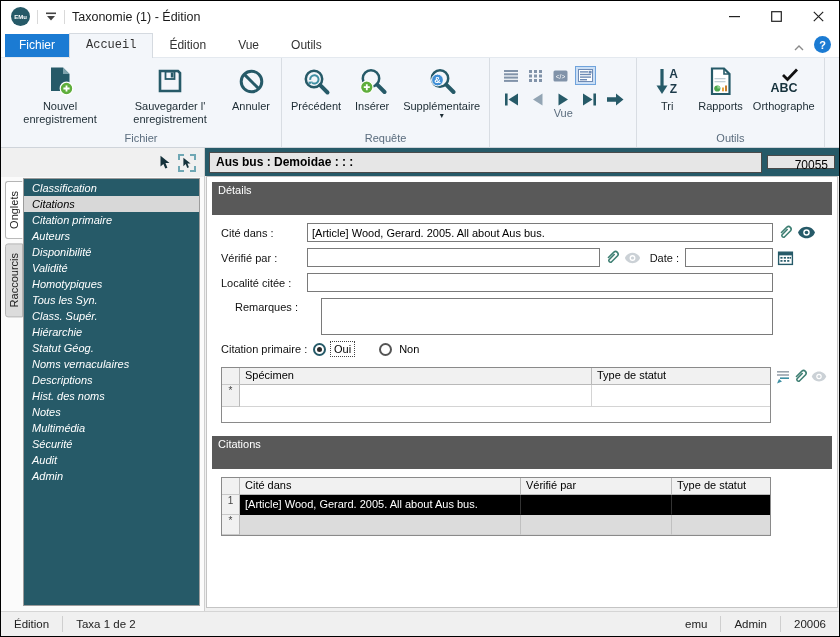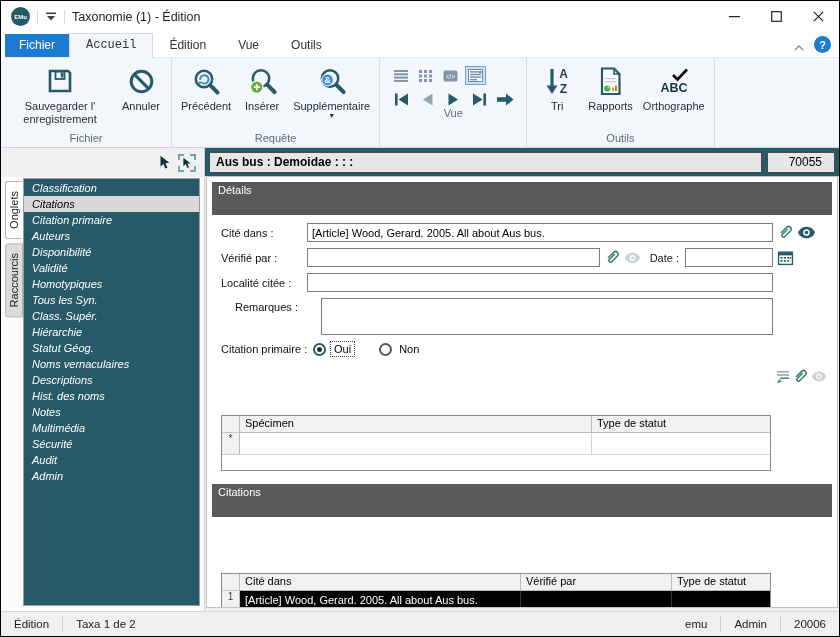--- a/index.html
+++ b/index.html
@@ -53,41 +53,41 @@
   .vtabs{width:22px;display:flex;flex-direction:column;padding-top:3px;align-items:flex-end;}
   .vtab{writing-mode:vertical-rl;transform:rotate(180deg);font-size:11px;color:#222;padding:9px 2px;border:1px solid #b5b5b5;background:#dcdcdc;border-radius:0 3px 3px 0;margin-bottom:4px;}
   .vtab.active{background:#fff;border-left-color:#fff;}
   .tablist{flex:1;background:var(--teal);border:1px solid #9c9c9c;overflow:hidden;padding-top:1px;font-style:italic;}
   .tab-item{height:16px;line-height:16px;font-size:11px;color:#fff;padding-left:8px;white-space:nowrap;}
   .tab-item.selected{background:#D8D8D8;color:#000;}
 
   .main{flex:1;display:flex;flex-direction:column;min-width:0;}
   .rec-header{height:28px;background:var(--teal);display:flex;align-items:center;gap:5px;padding:3px 4px;flex:none;}
   .rec-summary{flex:1;background:#E6E6E6;border:1px solid #4a4a4a;font-size:12px;font-weight:bold;color:#000;padding:2px 6px;height:21px;}
-  .rec-irn{width:68px;background:#E6E6E6;border:1px solid #4a4a4a;font-size:12px;color:#000;padding:2px 12px;height:21px;text-align:right;}
+  .rec-irn{width:68px;background:#E6E6E6;border:1px solid #4a4a4a;font-size:12px;color:#000;padding:2px 6px;height:14px;text-align:right;}
   .panel{flex:1;background:#fff;border:1px solid #c4c4c4;margin:0 1px 3px 1px;padding:4px;overflow:hidden;}
   .section-bar{height:33px;background:var(--section);color:#fff;font-size:11px;padding:2px 6px;margin:1px 1px 8px;}
   .frow{display:flex;align-items:center;margin:0 10px 6px;}
   .frow.top{align-items:flex-start;margin-left:24px;}
   .flabel{width:86px;font-size:11px;color:#111;flex:none;}
   .field{height:19px;border:1px solid #7a7a7a;background:#fff;font-size:11px;font-family:"Liberation Sans",sans-serif;padding:1px 4px;color:#000;outline:none;}
   .grow{flex:1;min-width:0;}
   textarea.field{height:37px;resize:none;flex:1;}
   .tail{width:50px;flex:none;display:flex;align-items:center;gap:3px;padding-left:4px;}
   .inline-icons{display:flex;align-items:center;gap:3px;padding:0 4px;flex:none;}
   .date-label{flex:1;text-align:right;font-size:11px;color:#111;padding-right:6px;min-width:40px;}
   .date-field{width:88px;flex:none;}
   .radio-row{margin-top:2px;margin-bottom:9px;}
   .radio{width:13px;height:13px;border-radius:50%;border:2px solid #555;background:#fff;display:inline-block;position:relative;flex:none;}
   .radio.checked{border-color:var(--teal);}
   .radio.checked::after{content:"";position:absolute;inset:2px;border-radius:50%;background:#2b2b2b;}
   .rlbl{font-size:11px;margin:0 26px 0 4px;padding:1px 3px;}
   .rlbl.focus{border:1px dotted #444;margin-right:24px;}
   .gridrow{display:flex;margin:10px 10px 0;align-items:flex-start;}
-  .grid{flex:1;border:1px solid #8a8a8a;background:#fff;margin-top:48px;}
+  .grid{flex:1;border:1px solid #8a8a8a;background:#fff;}
   .grid-tail{width:52px;flex:none;display:flex;align-items:center;gap:2px;padding-left:4px;padding-top:1px;}
   .g-row{display:grid;}
   .spec-cols{grid-template-columns:18px 1fr 178px;}
   .cit-cols{grid-template-columns:18px 1fr 151px 98px;}
   .g-h{background:#F1F1F1;border-right:1px solid #b9b9b9;border-bottom:1px solid #b9b9b9;font-size:11px;padding:1px 5px;height:17px;color:#000;}
   .g-sel{background:#F1F1F1;border-right:1px solid #b9b9b9;border-bottom:1px solid #c8c8c8;text-align:center;font-size:10px;color:#444;}
   .g-c{background:#fff;border-right:1px solid #d4d4d4;border-bottom:1px solid #d4d4d4;font-size:11px;padding:2px 5px;height:22px;}
   .cit-row .g-c{height:20px;padding:3px 5px;}
   .cit-row.sel .g-c{background:#000;color:#fff;border-right-color:#333;border-bottom-color:#000;white-space:nowrap;overflow:hidden;}
   .cit-row.newrow .g-c{background:#DCDCDC;border-right-color:#c0c0c0;}
@@ -150,20 +150,31 @@
           <path d="M1 5 L5 1 L9 5" stroke="#8a8a8a" stroke-width="1.4" fill="none"></path>
         </svg>
     </div>
     <div class="help-btn">?</div>
   </div>
 
   <div class="ribbon">
 
     <div class="group">
       <div class="group-buttons">
+        <div class="rbtn">
+          <span class="ricon">
+            <svg width="27" height="30" viewBox="0 0 27 30">
+              <path d="M4 1.5 h12 l6.5 6.5 v17 h-18.5 z" fill="#265A68"></path>
+              <path d="M16 1.5 l6.5 6.5 h-6.5 z" fill="#7FA3AD"></path>
+              <circle cx="19.5" cy="22.5" r="6.3" fill="#5FAE3C" stroke="#fff" stroke-width="1.2"></circle>
+              <path d="M19.5 19.4 v6.2 M16.4 22.5 h6.2" stroke="#fff" stroke-width="1.8"></path>
+            </svg>
+          </span>
+          <span class="rlabel">Nouvel enregistrement</span>
+        </div>
         <div class="rbtn">
           <span class="ricon">
             <svg width="28" height="28" viewBox="0 0 28 28">
               <path d="M4 4 h18 l2 2 v18 h-20 z" fill="none" stroke="#265A68" stroke-width="2.6"></path>
               <rect x="9.5" y="4.5" width="9" height="7.5" fill="none" stroke="#265A68" stroke-width="1.8"></rect>
               <rect x="14.8" y="5.5" width="2.6" height="5" fill="#265A68"></rect>
             </svg>
           </span>
           <span class="rlabel">Sauvegarder l' enregistrement</span>
         </div>

